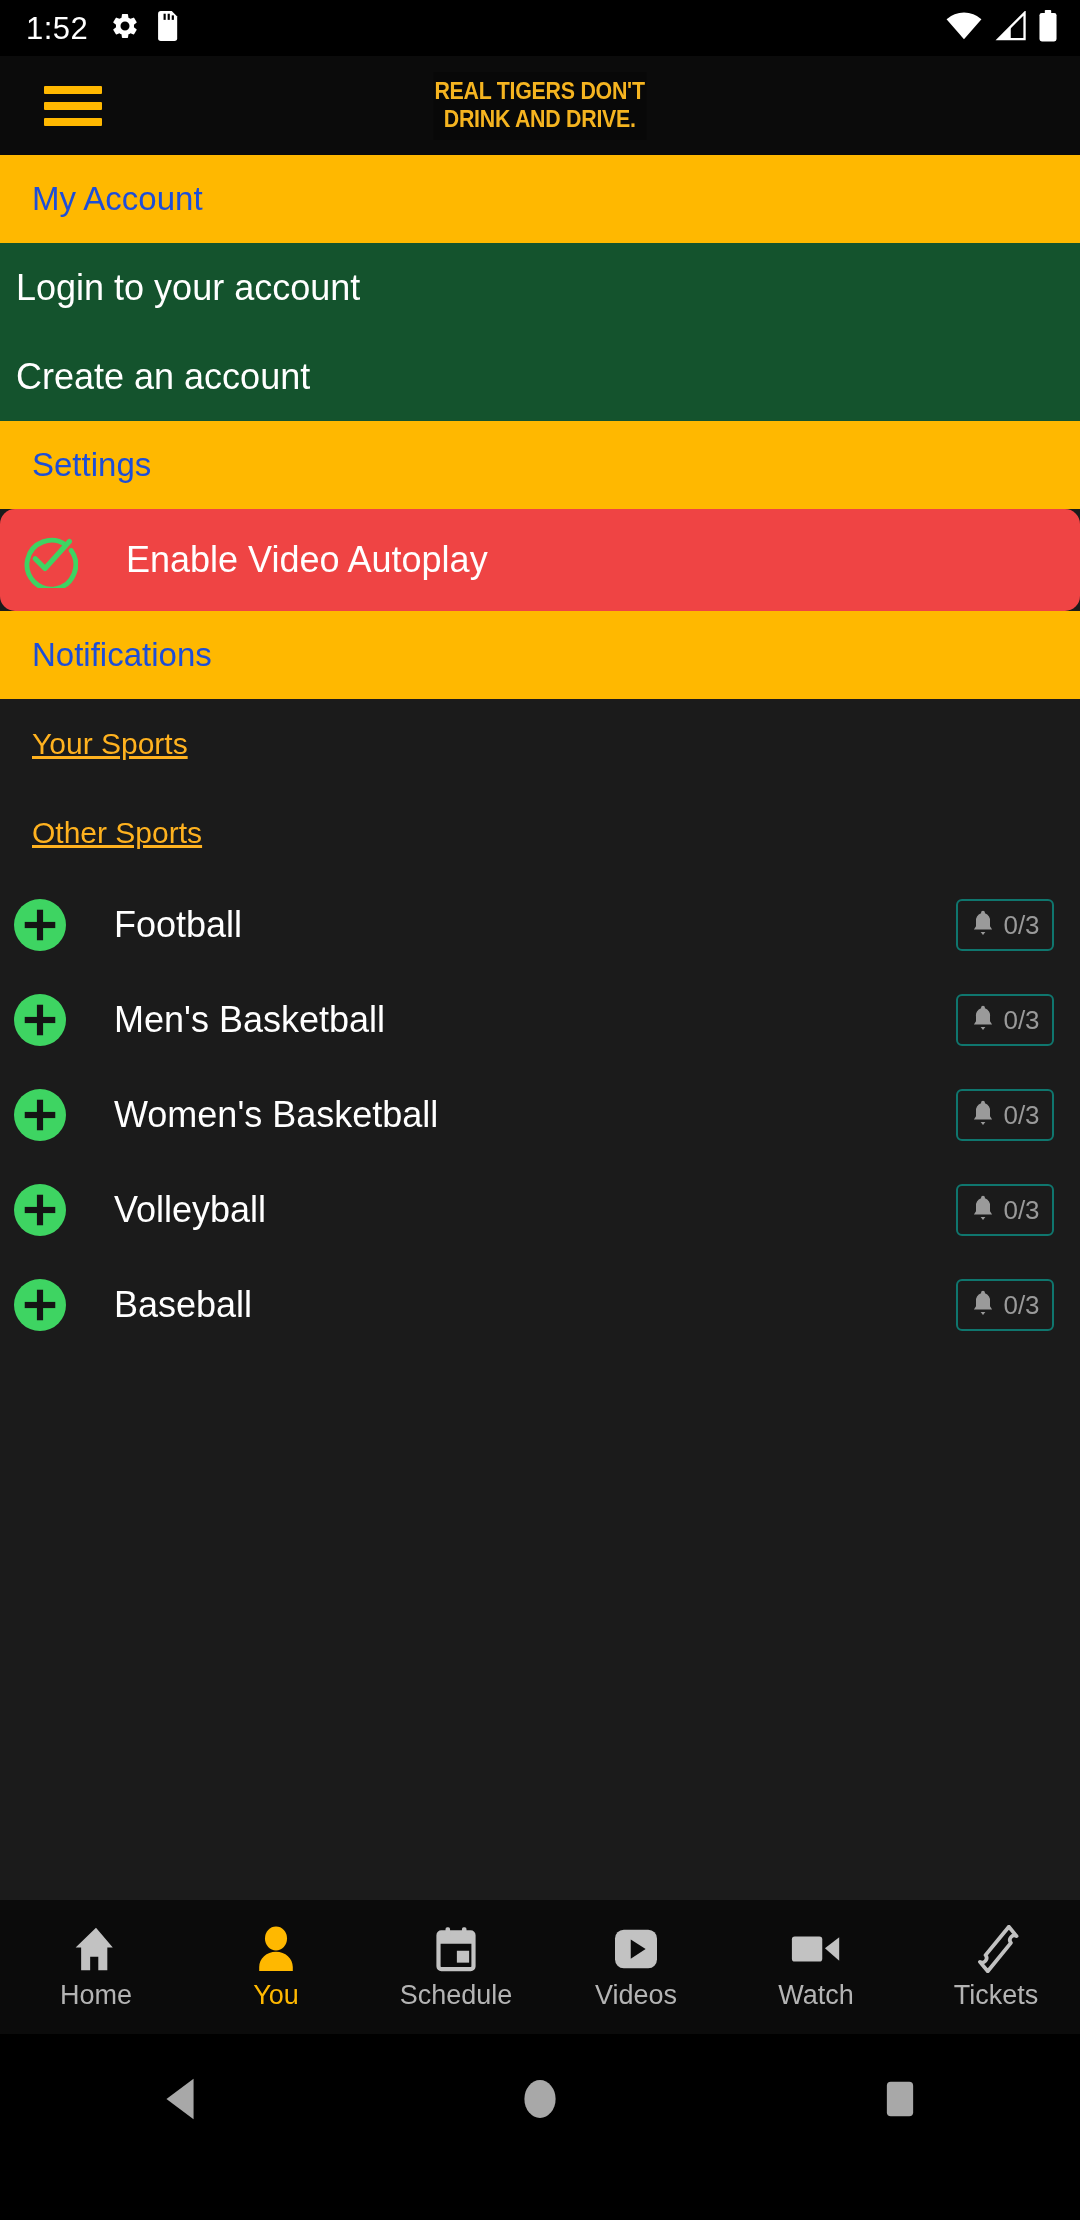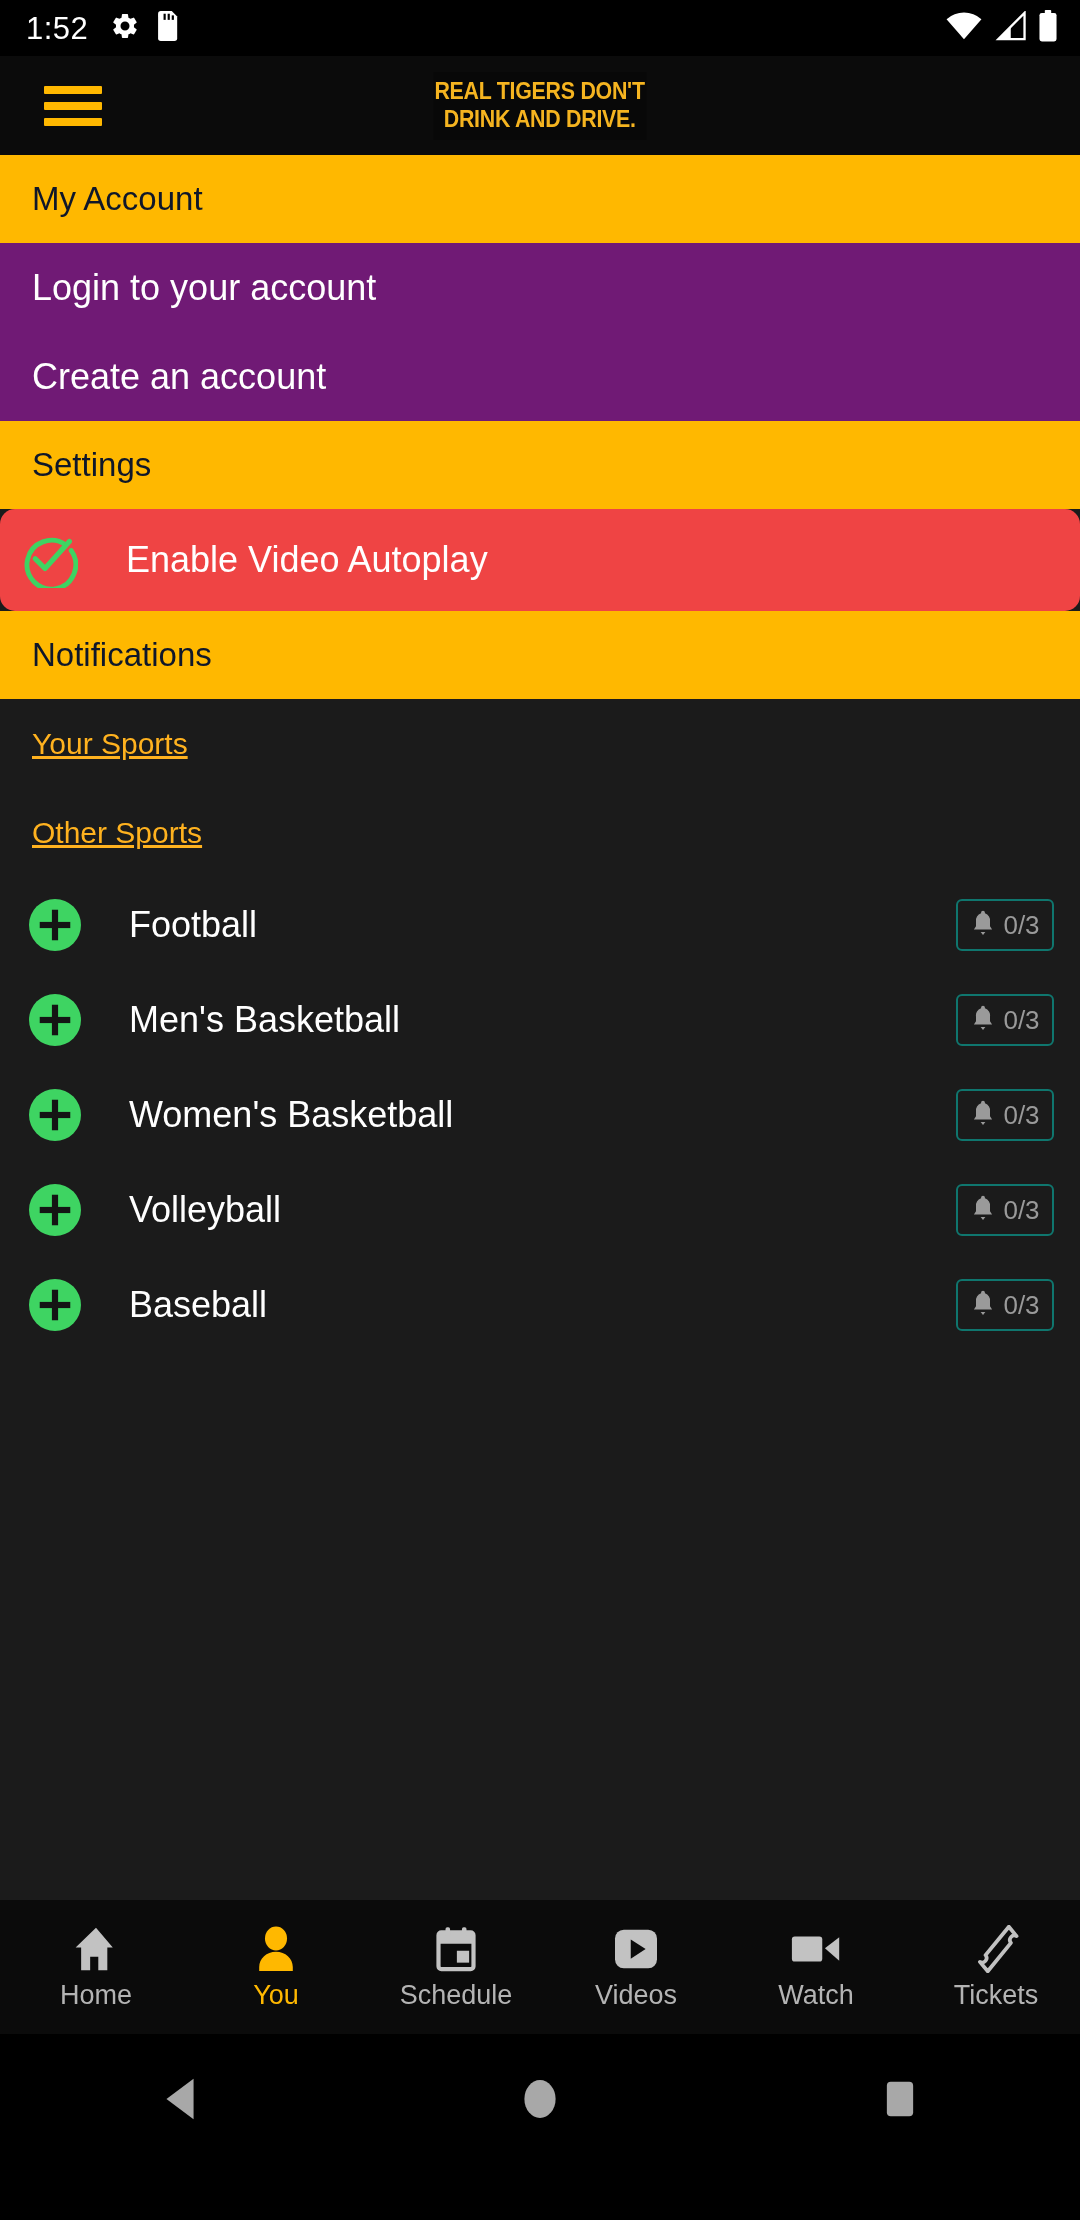--- a/index.html
+++ b/index.html
@@ -108,40 +108,40 @@
   .content {
     flex: 1 1 auto;
     background: #1b1b1b;
     overflow: hidden;
     display: flex;
     flex-direction: column;
   }
 
   .section-head {
     background: #FFB800;
-    color: #0f172a;
+    color: #1d4ed8;
     height: 88px;
     display: flex;
     align-items: center;
     padding-left: 32px;
     font-size: 33px;
     flex: 0 0 auto;
     box-sizing: border-box;
   }
 
   .menu-row {
     height: 89px;
     display: flex;
     align-items: center;
-    padding-left: 32px;
+    padding-left: 16px;
     color: #ffffff;
     font-size: 36px;
     box-sizing: border-box;
     flex: 0 0 auto;
-    background: #701a75;
+    background: #14532d;
   }
 
   .autoplay-row {
     height: 102px;
     display: flex;
     align-items: center;
     padding-left: 18px;
     box-sizing: border-box;
     background: #ef4444;
     flex: 0 0 auto;
@@ -163,21 +163,21 @@
     box-sizing: border-box;
     background: #1b1b1b;
     flex: 0 0 auto;
     text-decoration: underline;
   }
 
   .sport-row {
     height: 95px;
     display: flex;
     align-items: center;
-    padding: 0 26px 0 29px;
+    padding: 0 26px 0 14px;
     box-sizing: border-box;
     background: #1b1b1b;
     flex: 0 0 auto;
   }
   .plus-btn {
     width: 52px;
     height: 52px;
     flex: 0 0 auto;
     position: relative;
   }

